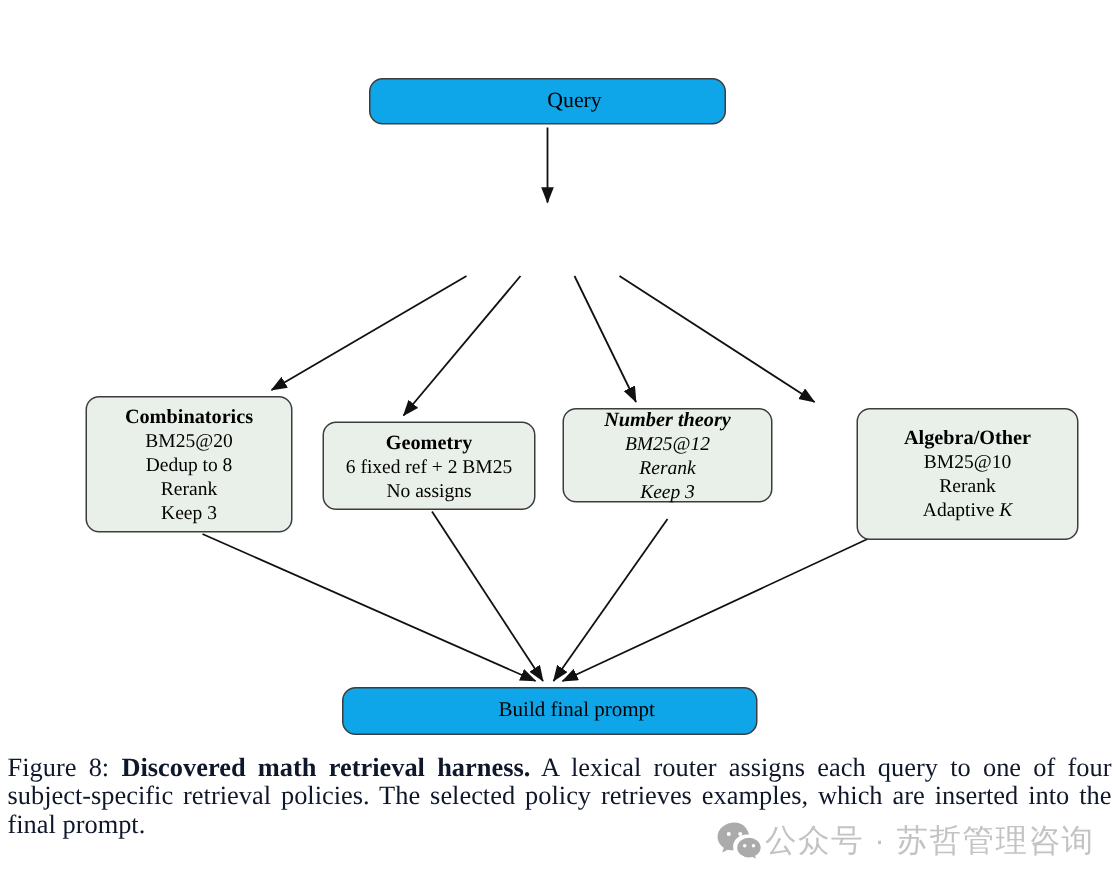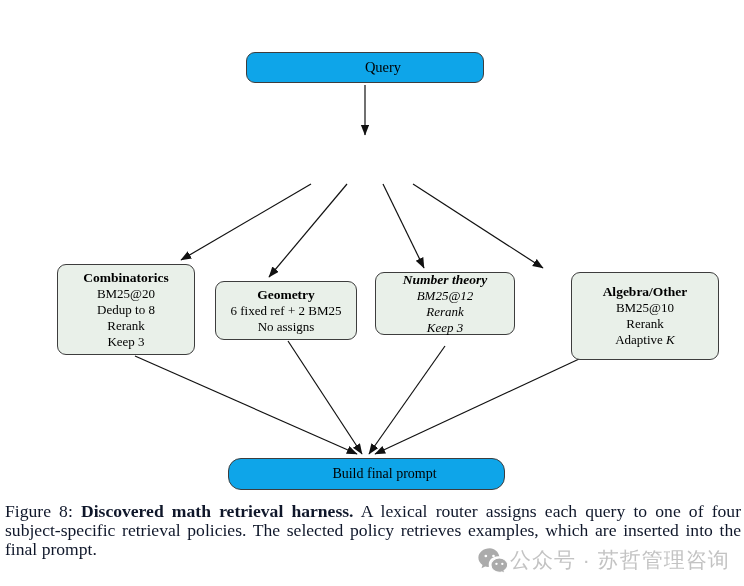--- a/index.html
+++ b/index.html
@@ -12,21 +12,21 @@
   .grn{background:#E9F0E9;}
   .node .title{font-weight:bold;}
   .policy{font-size:13px;line-height:16px;padding:4px 2px;}
   .policy .title{font-size:13.5px;}
   #node-query{left:246px;top:52px;width:238px;height:31px;font-size:14.5px;}
   #node-router{left:228px;top:138px;width:274px;height:45px;font-size:14px;line-height:18px;}
   #node-combinatorics{left:57px;top:264px;width:138px;height:91px;}
   #node-geometry{left:215px;top:281px;width:142px;height:59px;}
   #node-number-theory{left:375px;top:272px;width:140px;height:63px;font-style:italic;}
   #node-algebra{left:535px;top:272px;width:148px;height:88px;margin-left:36px;}
-  #node-build{left:228px;top:458px;width:277px;height:32px;font-size:14px;border-radius:13px;}
+  #node-build{left:228px;top:458px;width:277px;height:32px;font-size:14px;}
   .ital{font-style:italic;}
   #arrow-layer{position:absolute;left:0;top:0;pointer-events:none;}
   #arrow-layer line{stroke:#111111;stroke-width:1.2;}
   #caption{position:absolute;left:5px;top:502px;width:736px;font-size:17.6px;
            line-height:19px;color:#0f172a;text-align:justify;}
   #caption .cap-bold{font-weight:bold;}
   #watermark{position:absolute;left:477px;top:546px;height:28px;display:flex;
              align-items:center;gap:0;}
   #watermark-text{font-family:"Liberation Sans","DejaVu Sans",sans-serif;font-size:21px;
                   color:#C3C3C3;letter-spacing:1px;white-space:nowrap;}

